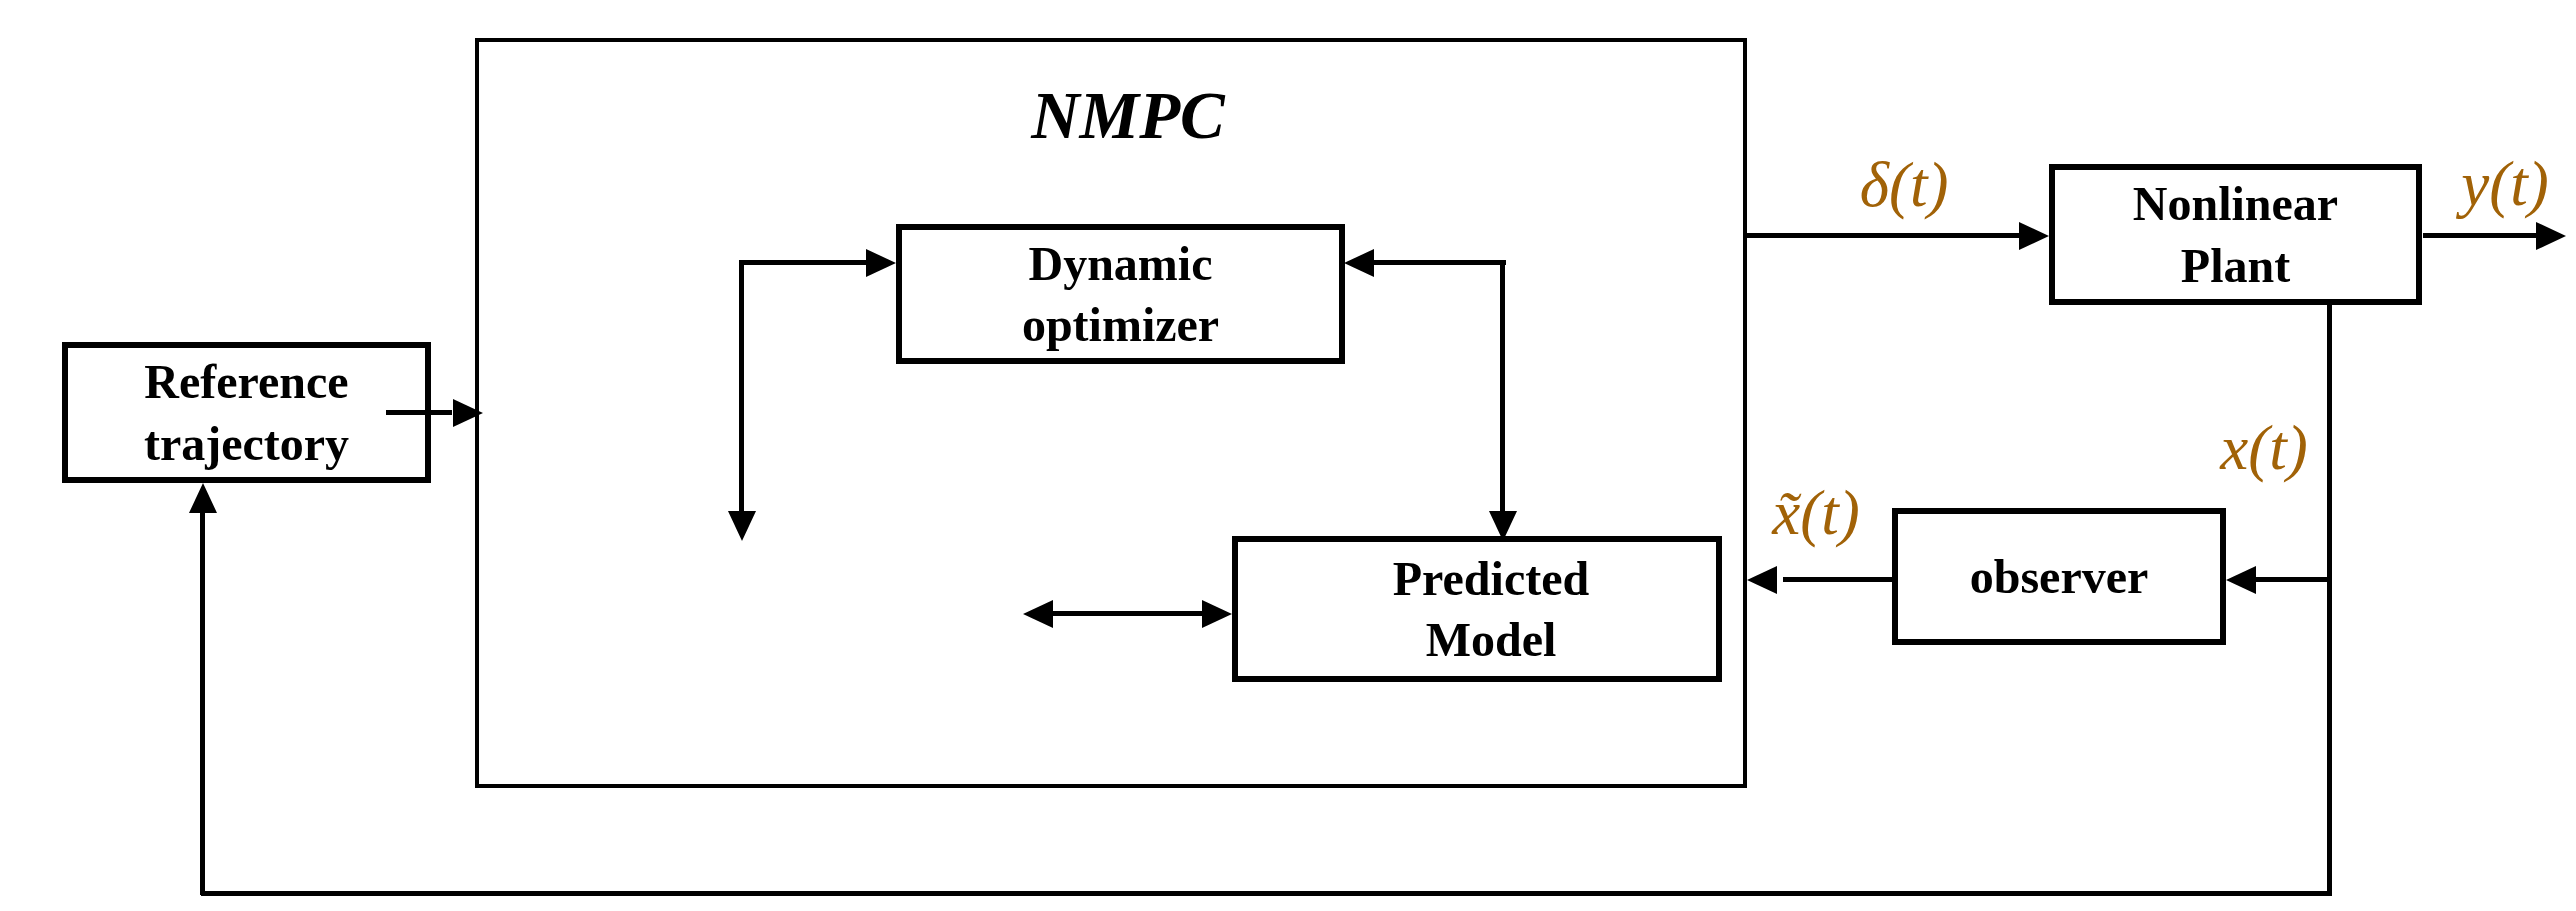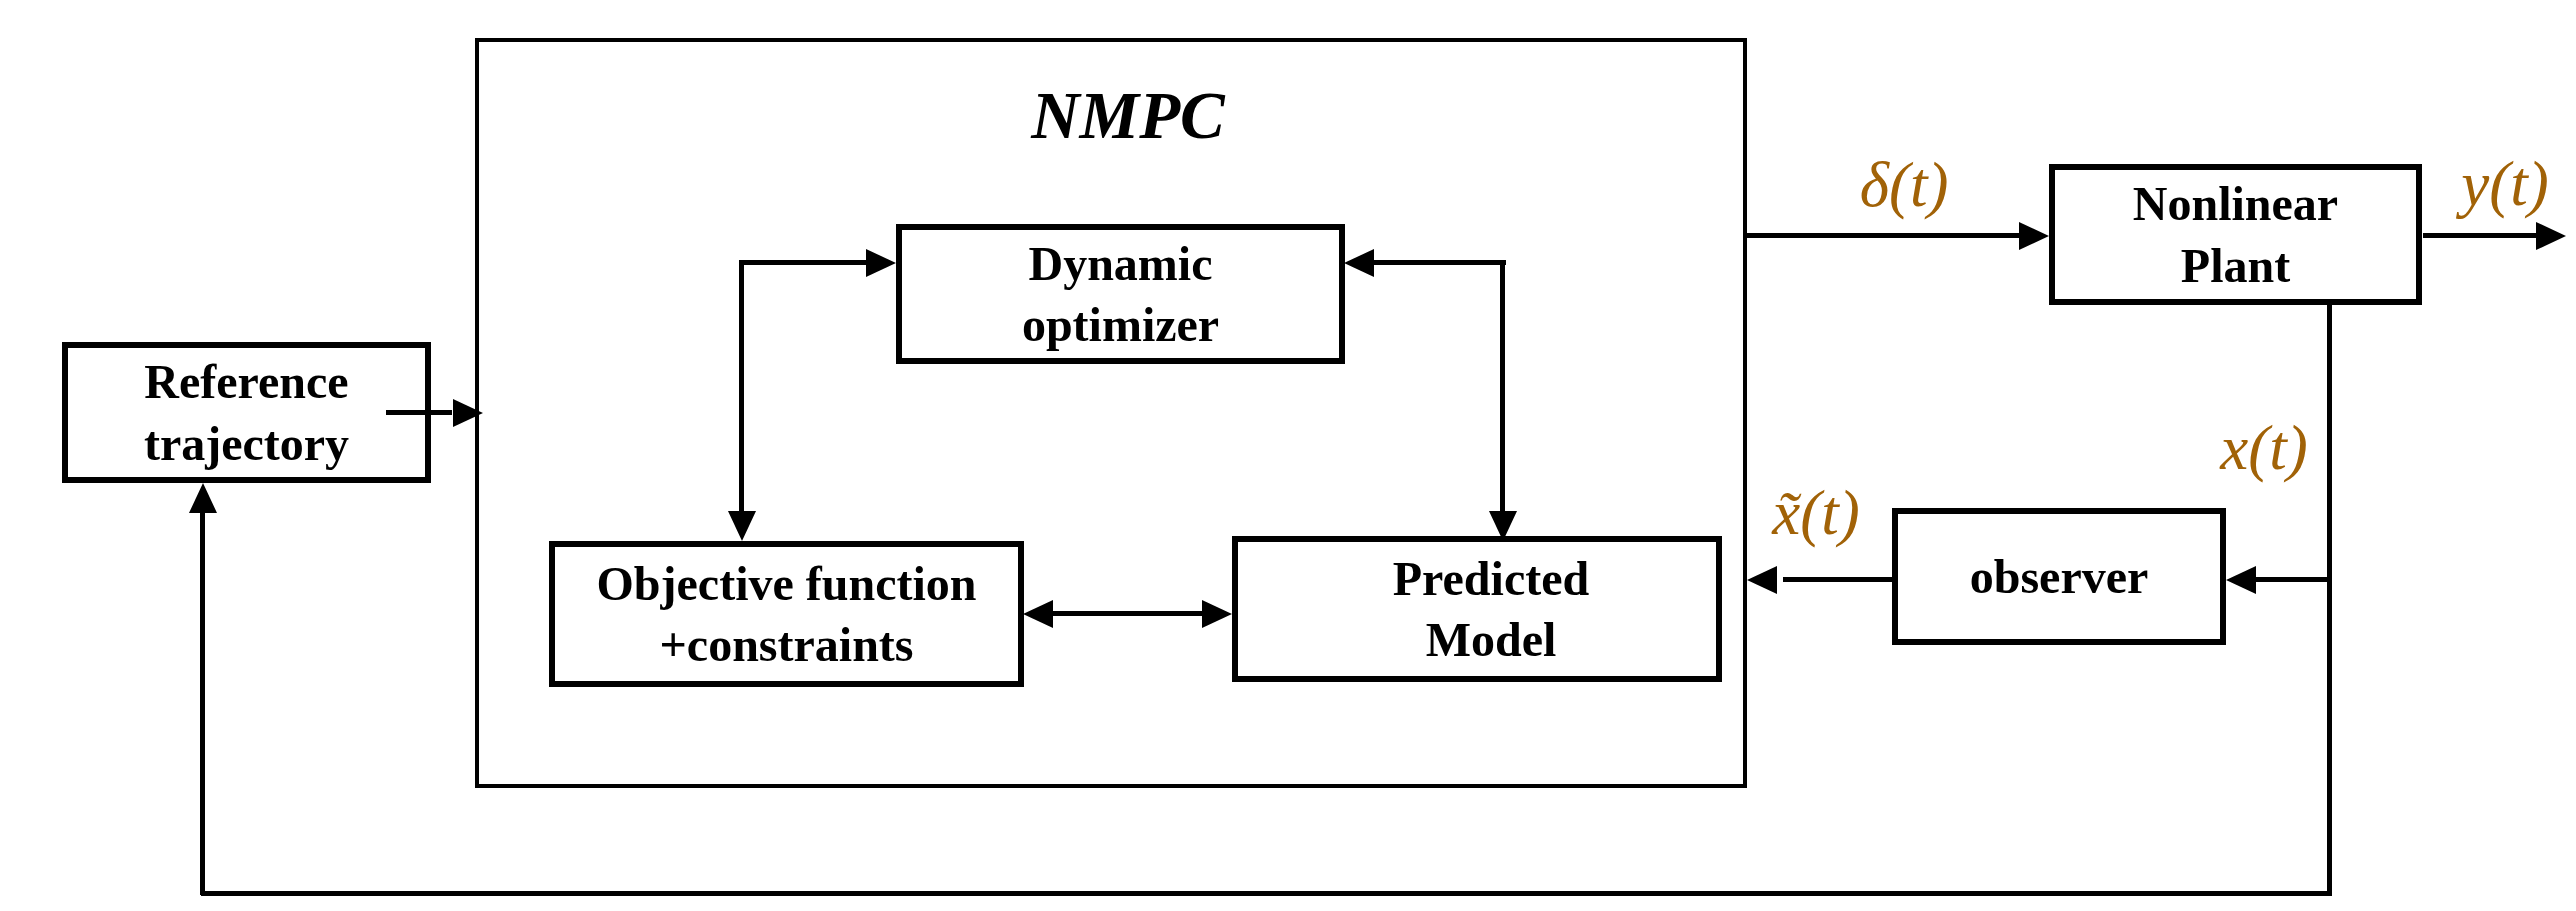--- a/index.html
+++ b/index.html
@@ -69,24 +69,20 @@
   <div class="box" style="left:18px; top:342px; width:369px; height:141px;margin-left:44px;">
     <span>Reference
 trajectory</span>
   </div>
 
   <div class="box" style="left:896px; top:192px; width:449px; height:140px;margin-top:32px;">
     <span>Dynamic
 optimizer</span>
   </div>
 
-  <div class="box" style="left:549px; top:541px; width:475px; height:146px;">
-    <span>Objective function
-+constraints</span>
-  </div>
 
   <div class="box" style="left:1232px; top:536px; width:490px; height:146px;padding-left:28px;">
     <span>Predicted
 Model</span>
   </div>
 
   <div class="box" style="left:2049px; top:164px; width:373px; height:141px;">
     <span>Nonlinear
 Plant</span>
   </div>

